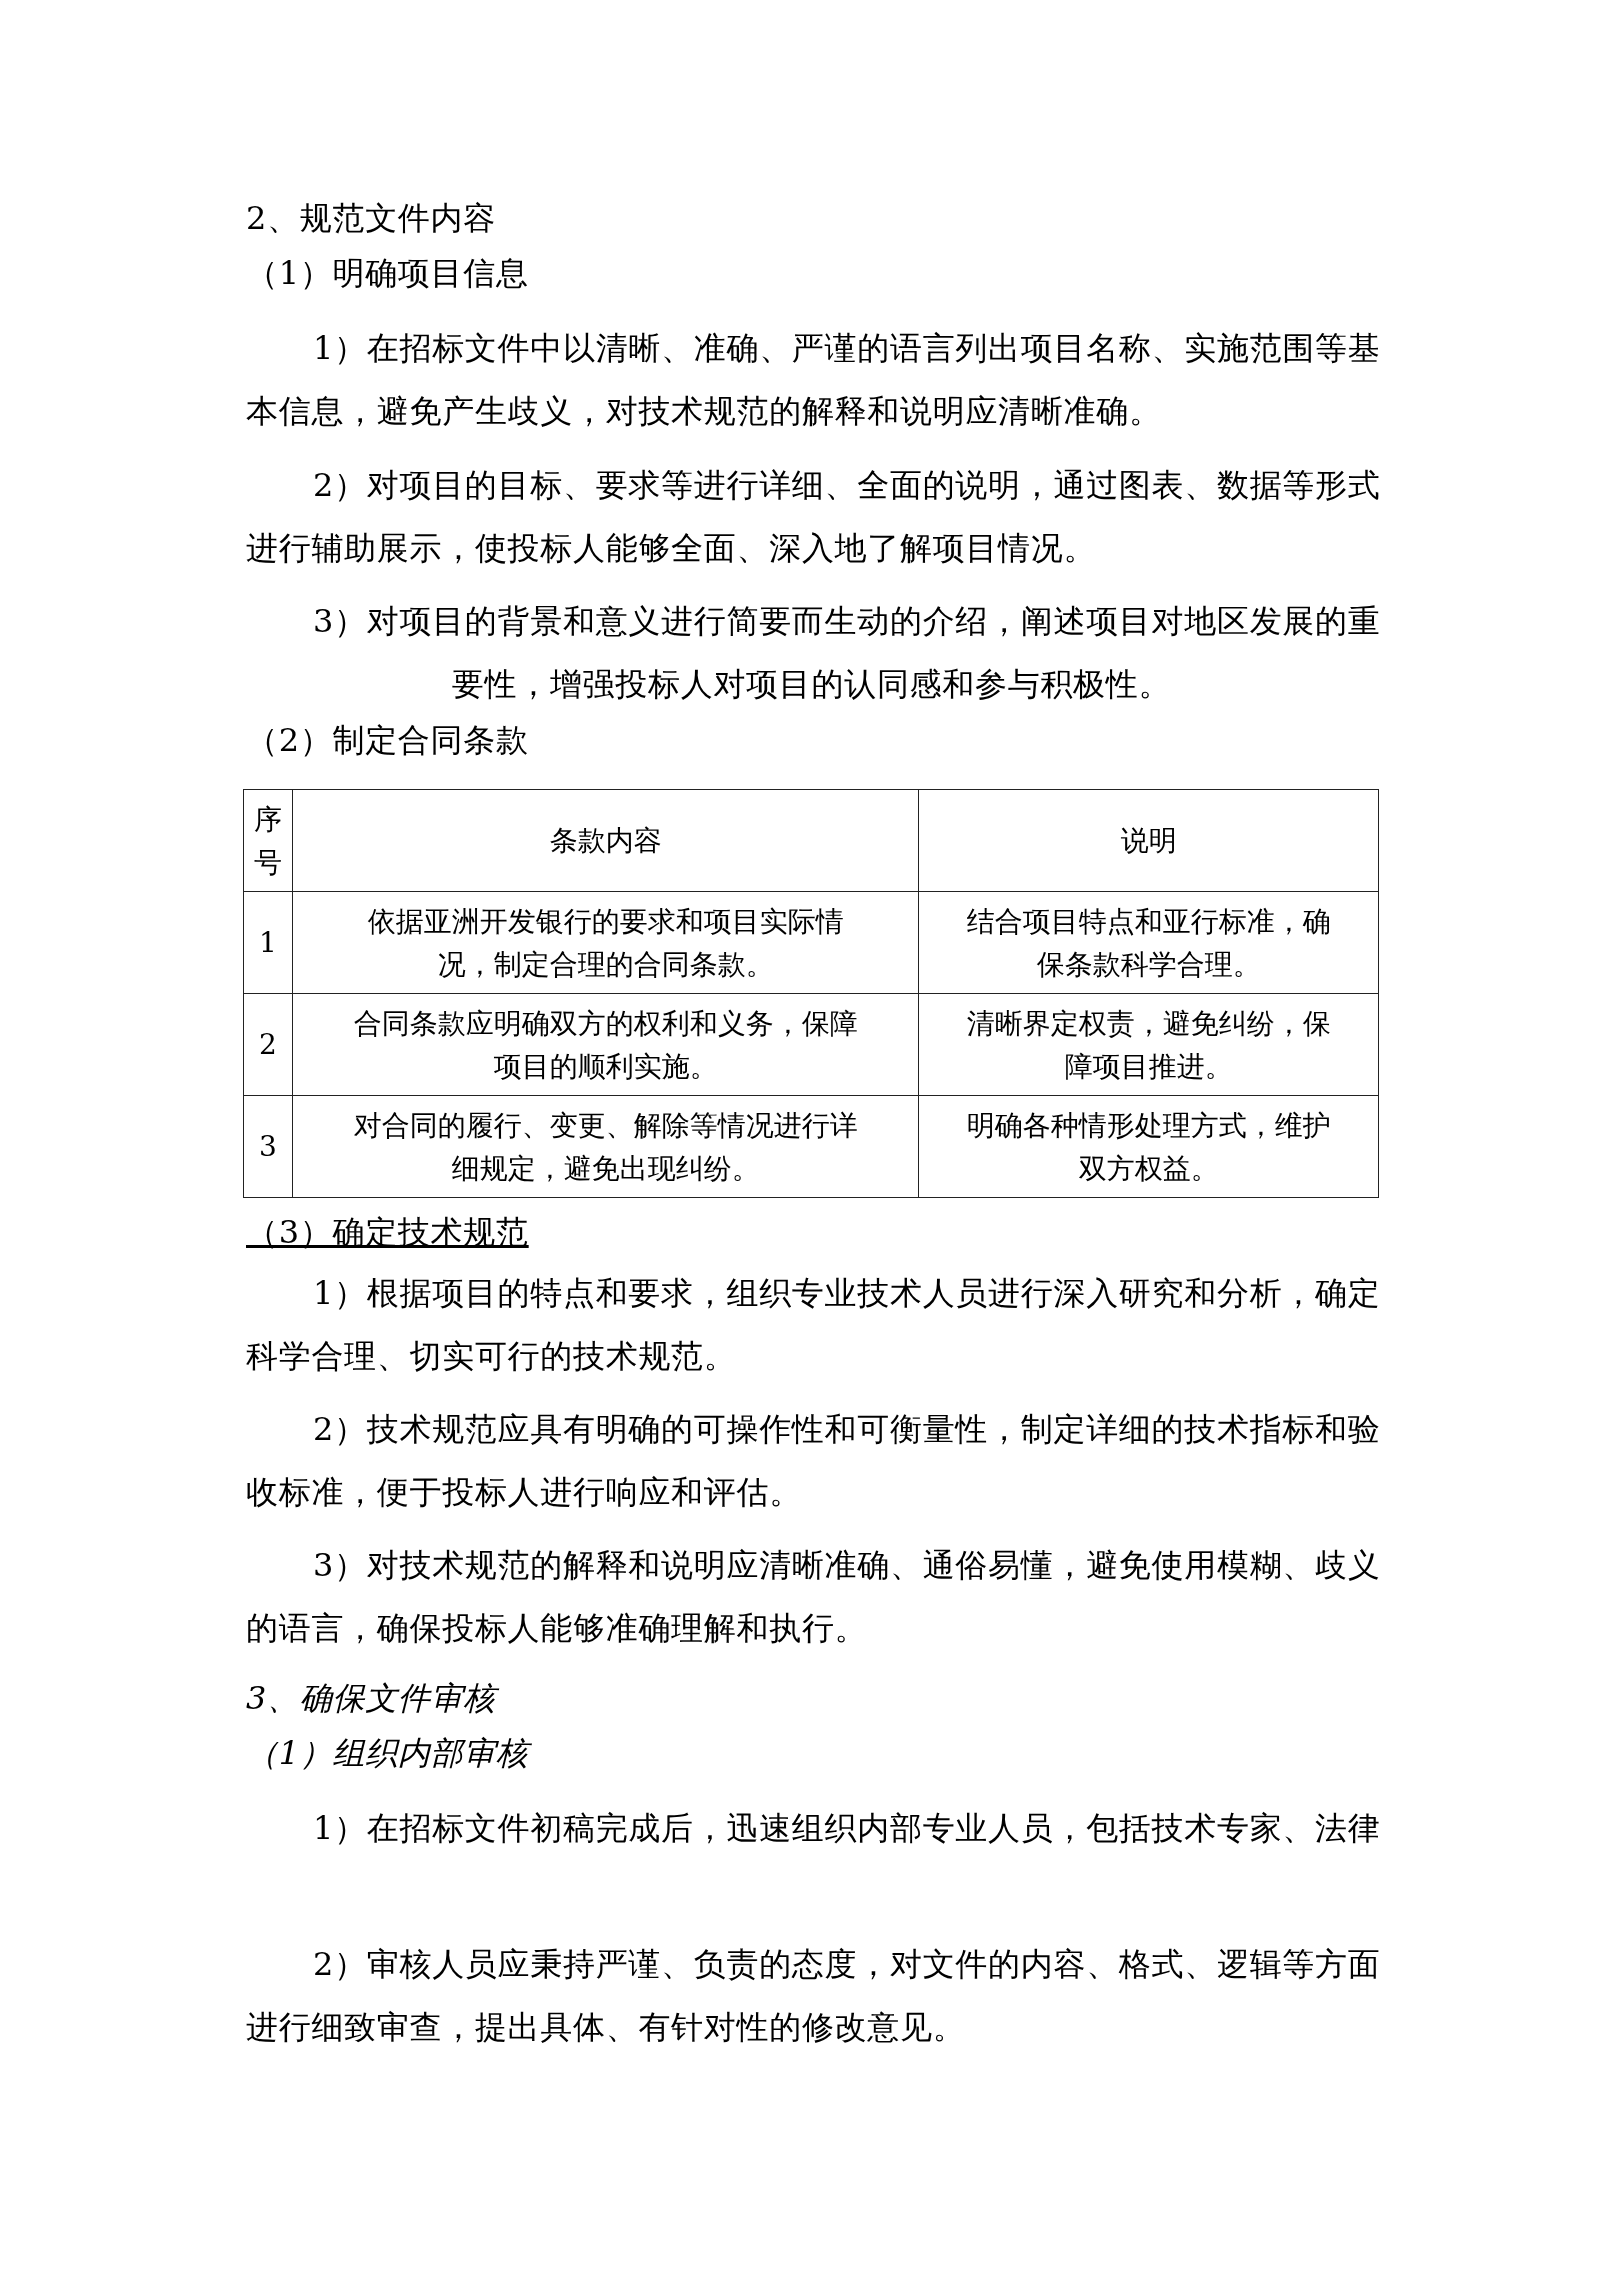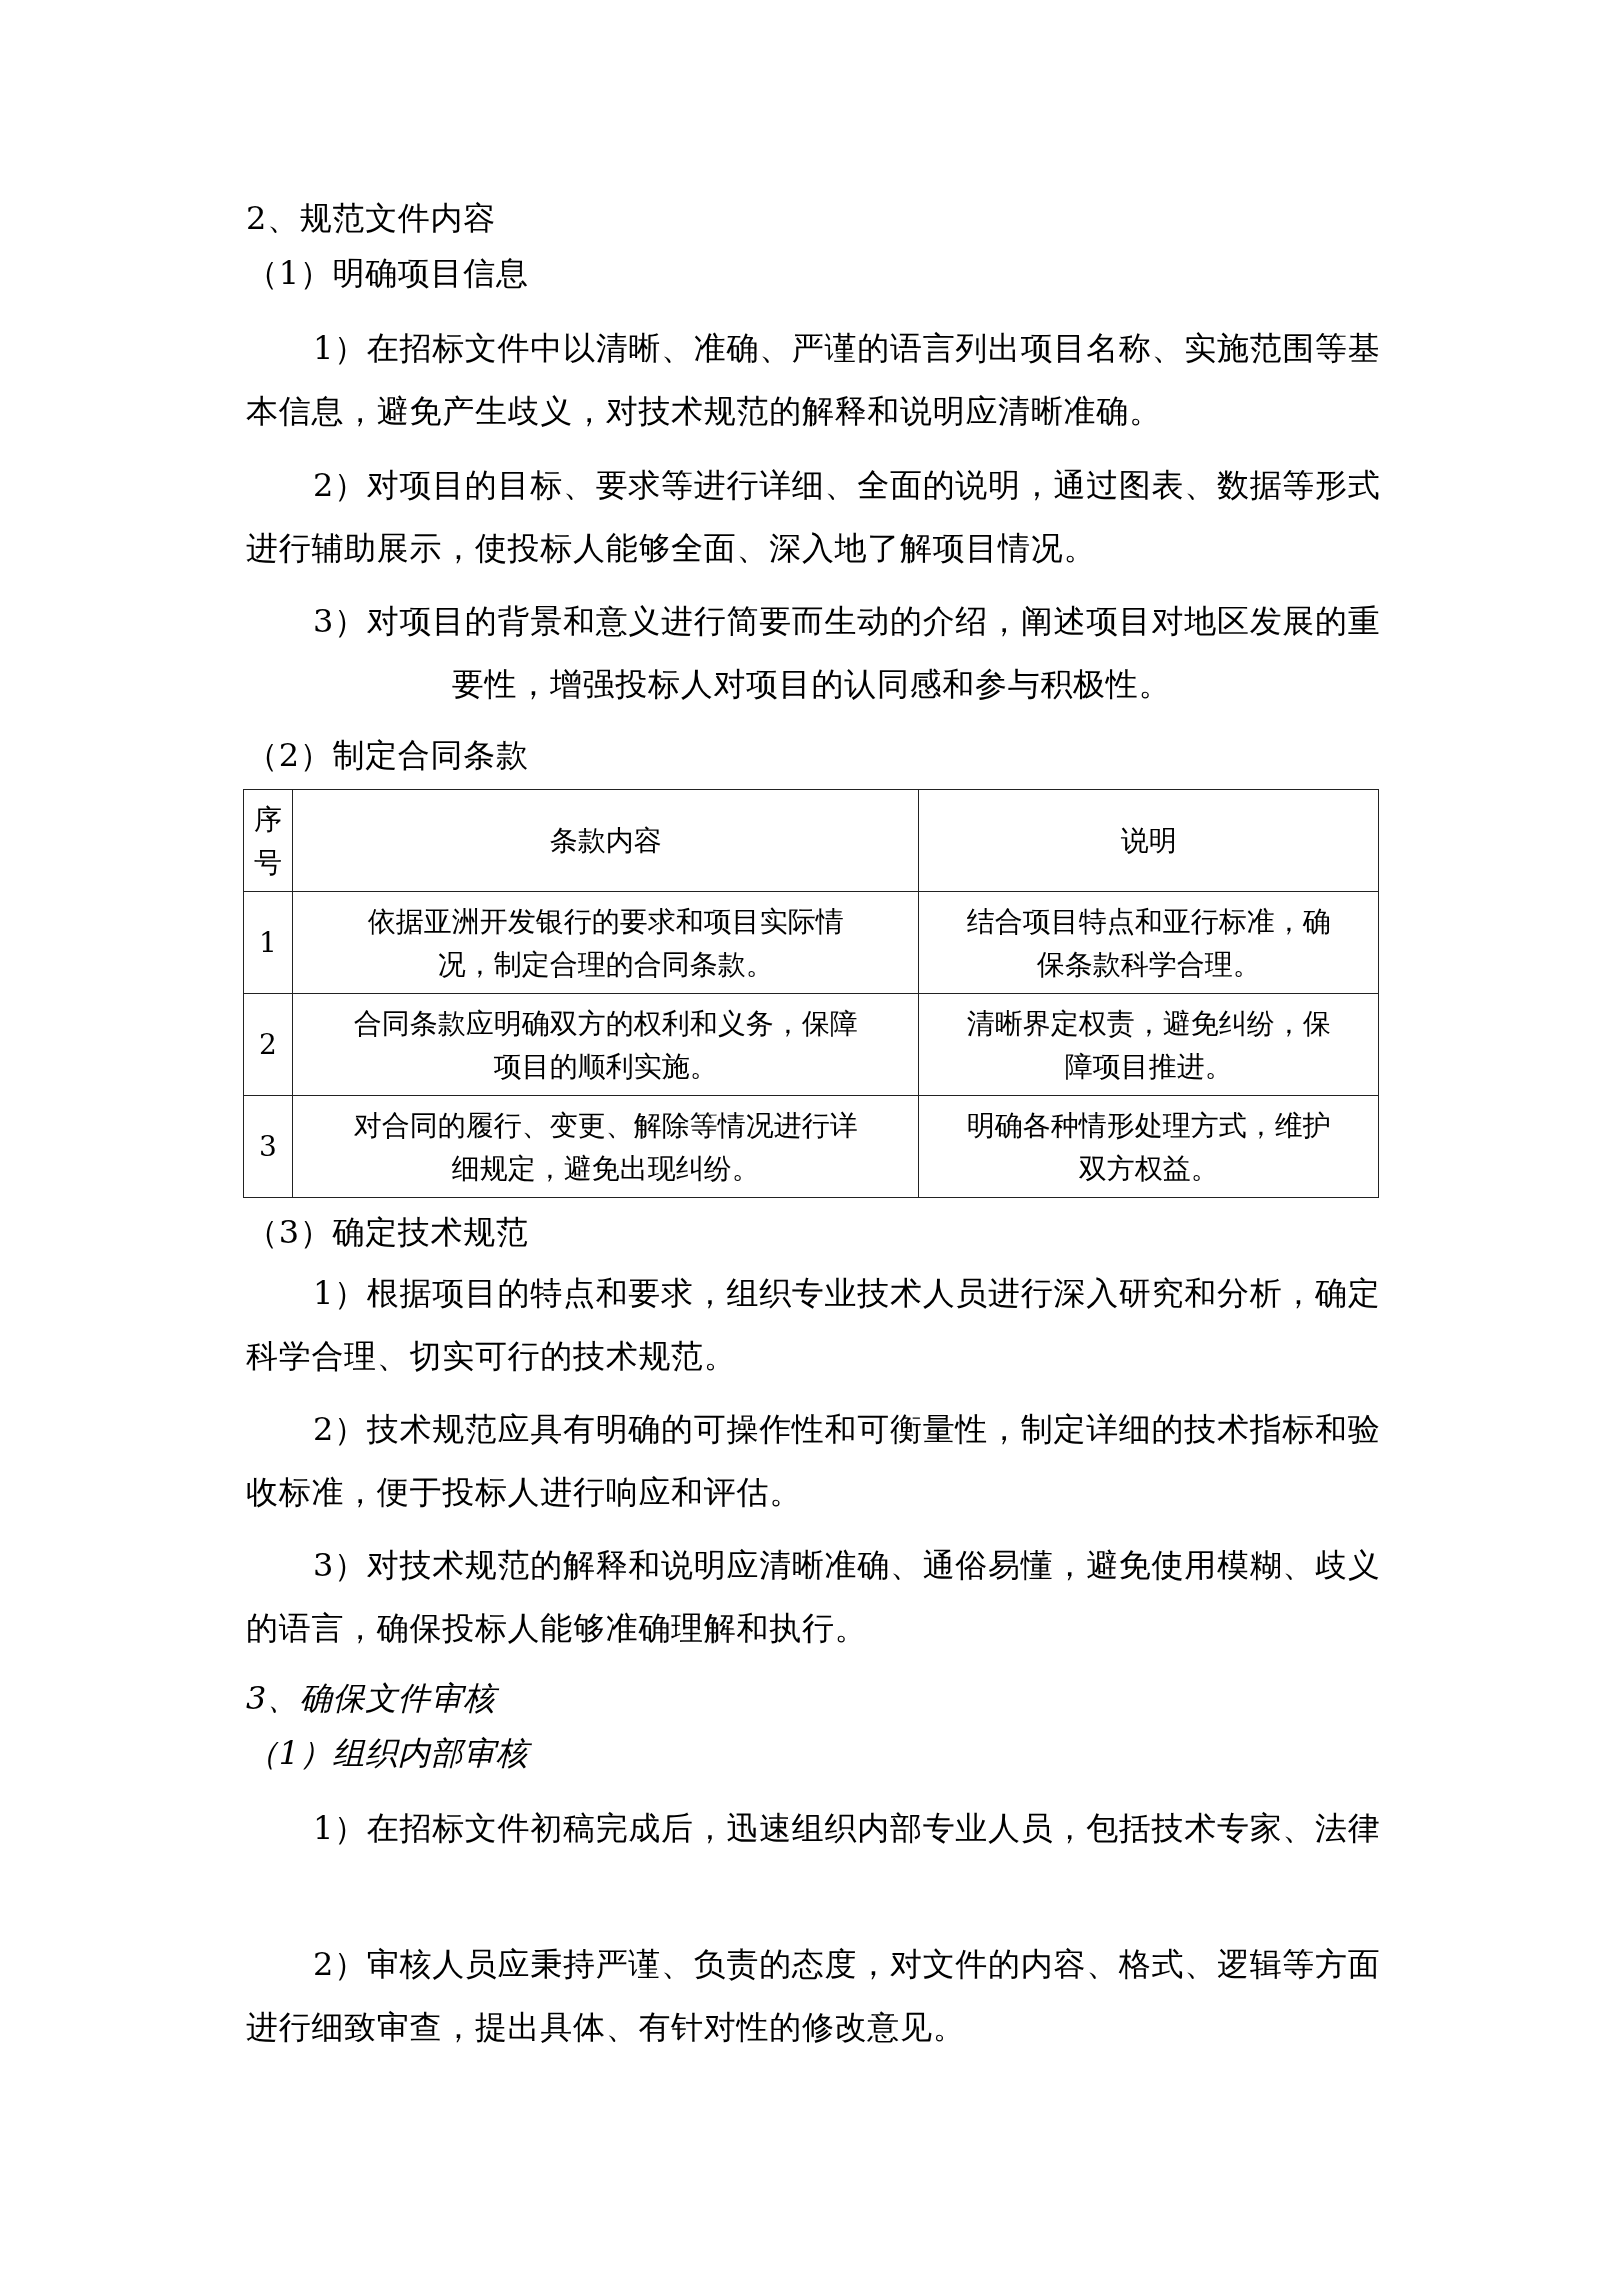--- a/index.html
+++ b/index.html
@@ -81,21 +81,21 @@
 </div>
 <div class="block" style="top:467px;">
   <div class="line" style="padding-left:67px;height:37px;">2）对项目的目标、要求等进行详细、全面的说明，通过图表、数据等形式</div>
   <div class="line" style="margin-top:26px;height:37px;">进行辅助展示，使投标人能够全面、深入地了解项目情况。</div>
 </div>
 <div class="block" style="top:603px;text-align:center;">
   <div class="line" style="padding-left:67px;height:37px;">3）对项目的背景和意义进行简要而生动的介绍，阐述项目对地区发展的重</div>
   <div class="line" style="margin-top:26px;height:37px;">要性，增强投标人对项目的认同感和参与积极性。</div>
 </div>
 
-<div class="block" style="top:737px;">
+<div class="block" style="top:722px;">
   <div class="line">（2）制定合同条款</div>
 </div>
 
 <table class="clause-table">
   <colgroup>
     <col class="col-no">
     <col class="col-content">
     <col class="col-note">
   </colgroup>
   <tbody>
@@ -136,21 +136,21 @@
       <span class="cell-line">细规定，避免出现纠纷。</span>
     </td>
     <td>
       <span class="cell-line">明确各种情形处理方式，维护</span>
       <span class="cell-line">双方权益。</span>
     </td>
   </tr>
 </tbody>
   </table>
 
-<div class="block" style="top:1214px;">
+<div class="block" style="top:1214px;text-decoration:underline;">
   <div class="line">（3）确定技术规范</div>
 </div>
 
 <div class="block" style="top:1275px;">
   <div class="line" style="padding-left:67px;height:37px;">1）根据项目的特点和要求，组织专业技术人员进行深入研究和分析，确定</div>
   <div class="line" style="margin-top:26px;height:37px;">科学合理、切实可行的技术规范。</div>
 </div>
 <div class="block" style="top:1411px;">
   <div class="line" style="padding-left:67px;height:37px;">2）技术规范应具有明确的可操作性和可衡量性，制定详细的技术指标和验</div>
   <div class="line" style="margin-top:26px;height:37px;">收标准，便于投标人进行响应和评估。</div>

